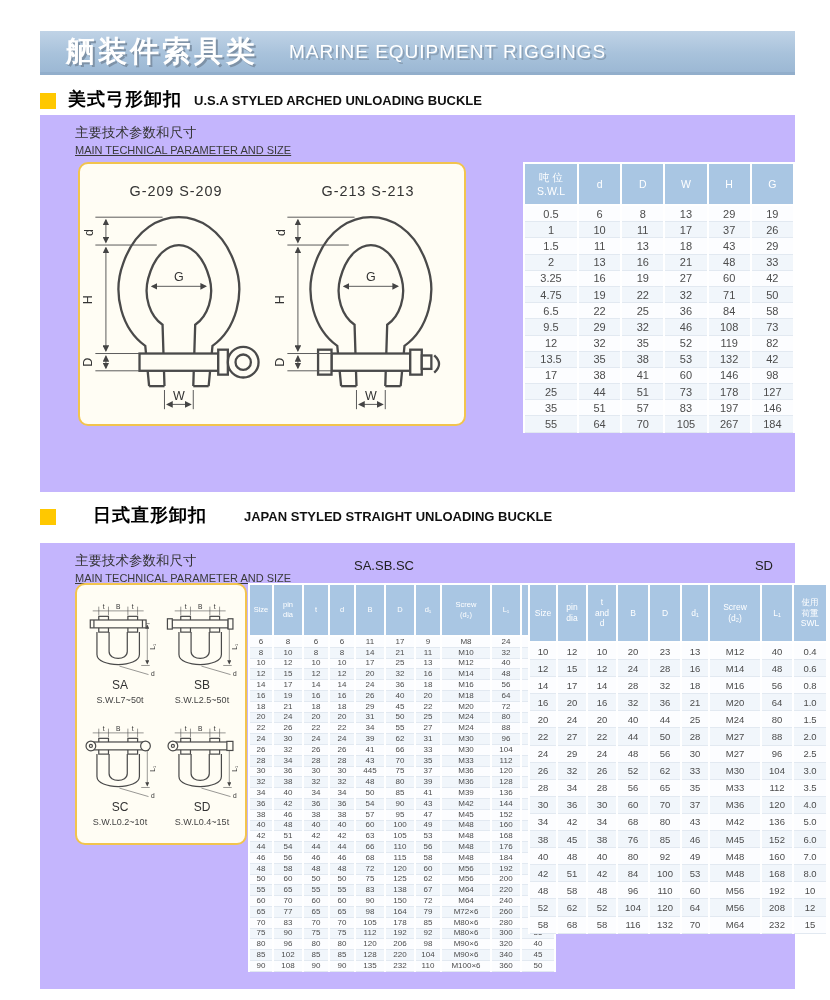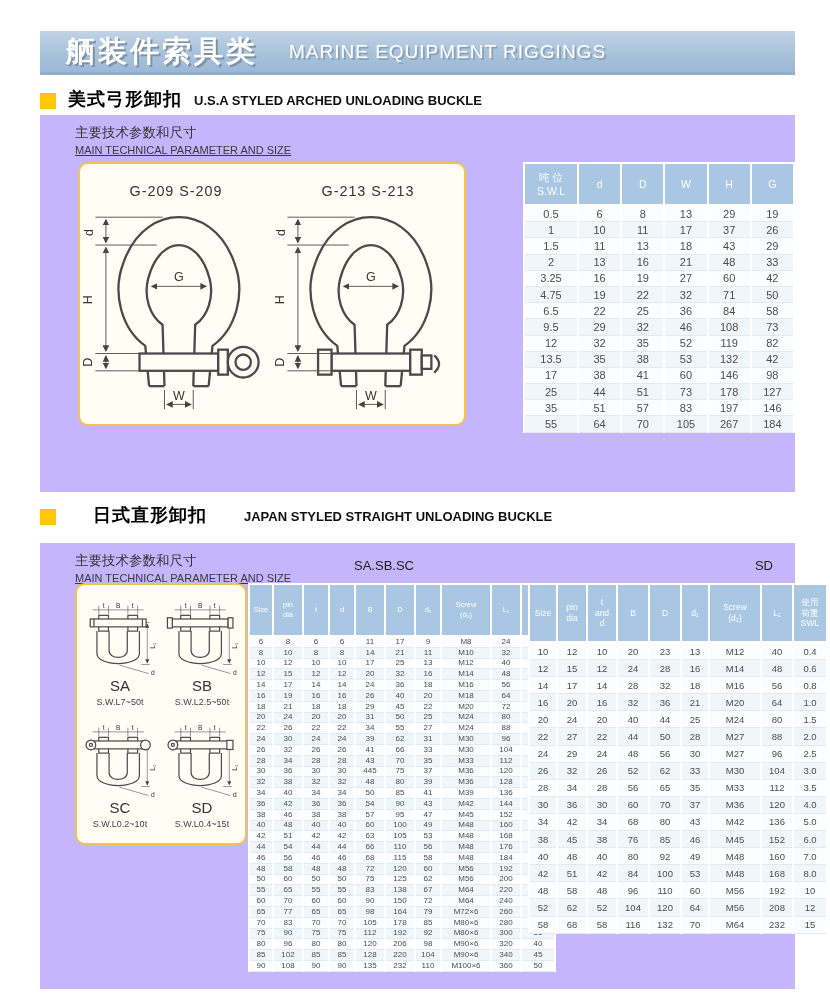--- a/index.html
+++ b/index.html
@@ -30,21 +30,21 @@
   .param-en{font-size:11px;color:#3a3a3a;text-decoration:underline;}
 
   
   .diagbox{position:absolute;background:#fffdf4;border:2px solid #f2c44d;border-radius:10px;box-sizing:border-box;}
   #diagbox1{left:38px;top:47px;width:388px;height:264px;display:flex;justify-content:space-around;align-items:center;}
   .bowsvg{width:200px;height:248px;}
   #diagbox2{left:35px;top:40px;width:172px;height:262px;display:grid;grid-template-columns:1fr 1fr;
     align-content:space-around;padding:8px 2px 6px 2px;}
   .dee{display:flex;flex-direction:column;align-items:center;}
   .deesvg{width:80px;height:74px;}
-  .dee-label{font-size:15px;color:#333;margin-top:1px;}
+  .dee-label{font-size:12px;color:#333;margin-top:1px;}
   .dee-swl{font-size:9px;color:#444;margin-top:3px;white-space:nowrap;}
 
   
   svg text{font-family:"Liberation Sans",sans-serif;fill:#333;}
   .dtitle{font-size:15px;letter-spacing:1px;}
   .body path,.body line,.body rect,.body circle{stroke:#4a4a4a;stroke-width:2.4;fill:none;}
   .body .fillbg{fill:#fffdf4;}
   .deesvg .body path,.deesvg .body line,.deesvg .body rect,.deesvg .body circle{stroke-width:2;}
   .dims line{stroke:#555;stroke-width:1;}
   .bowsvg .dims text{font-size:13px;}

